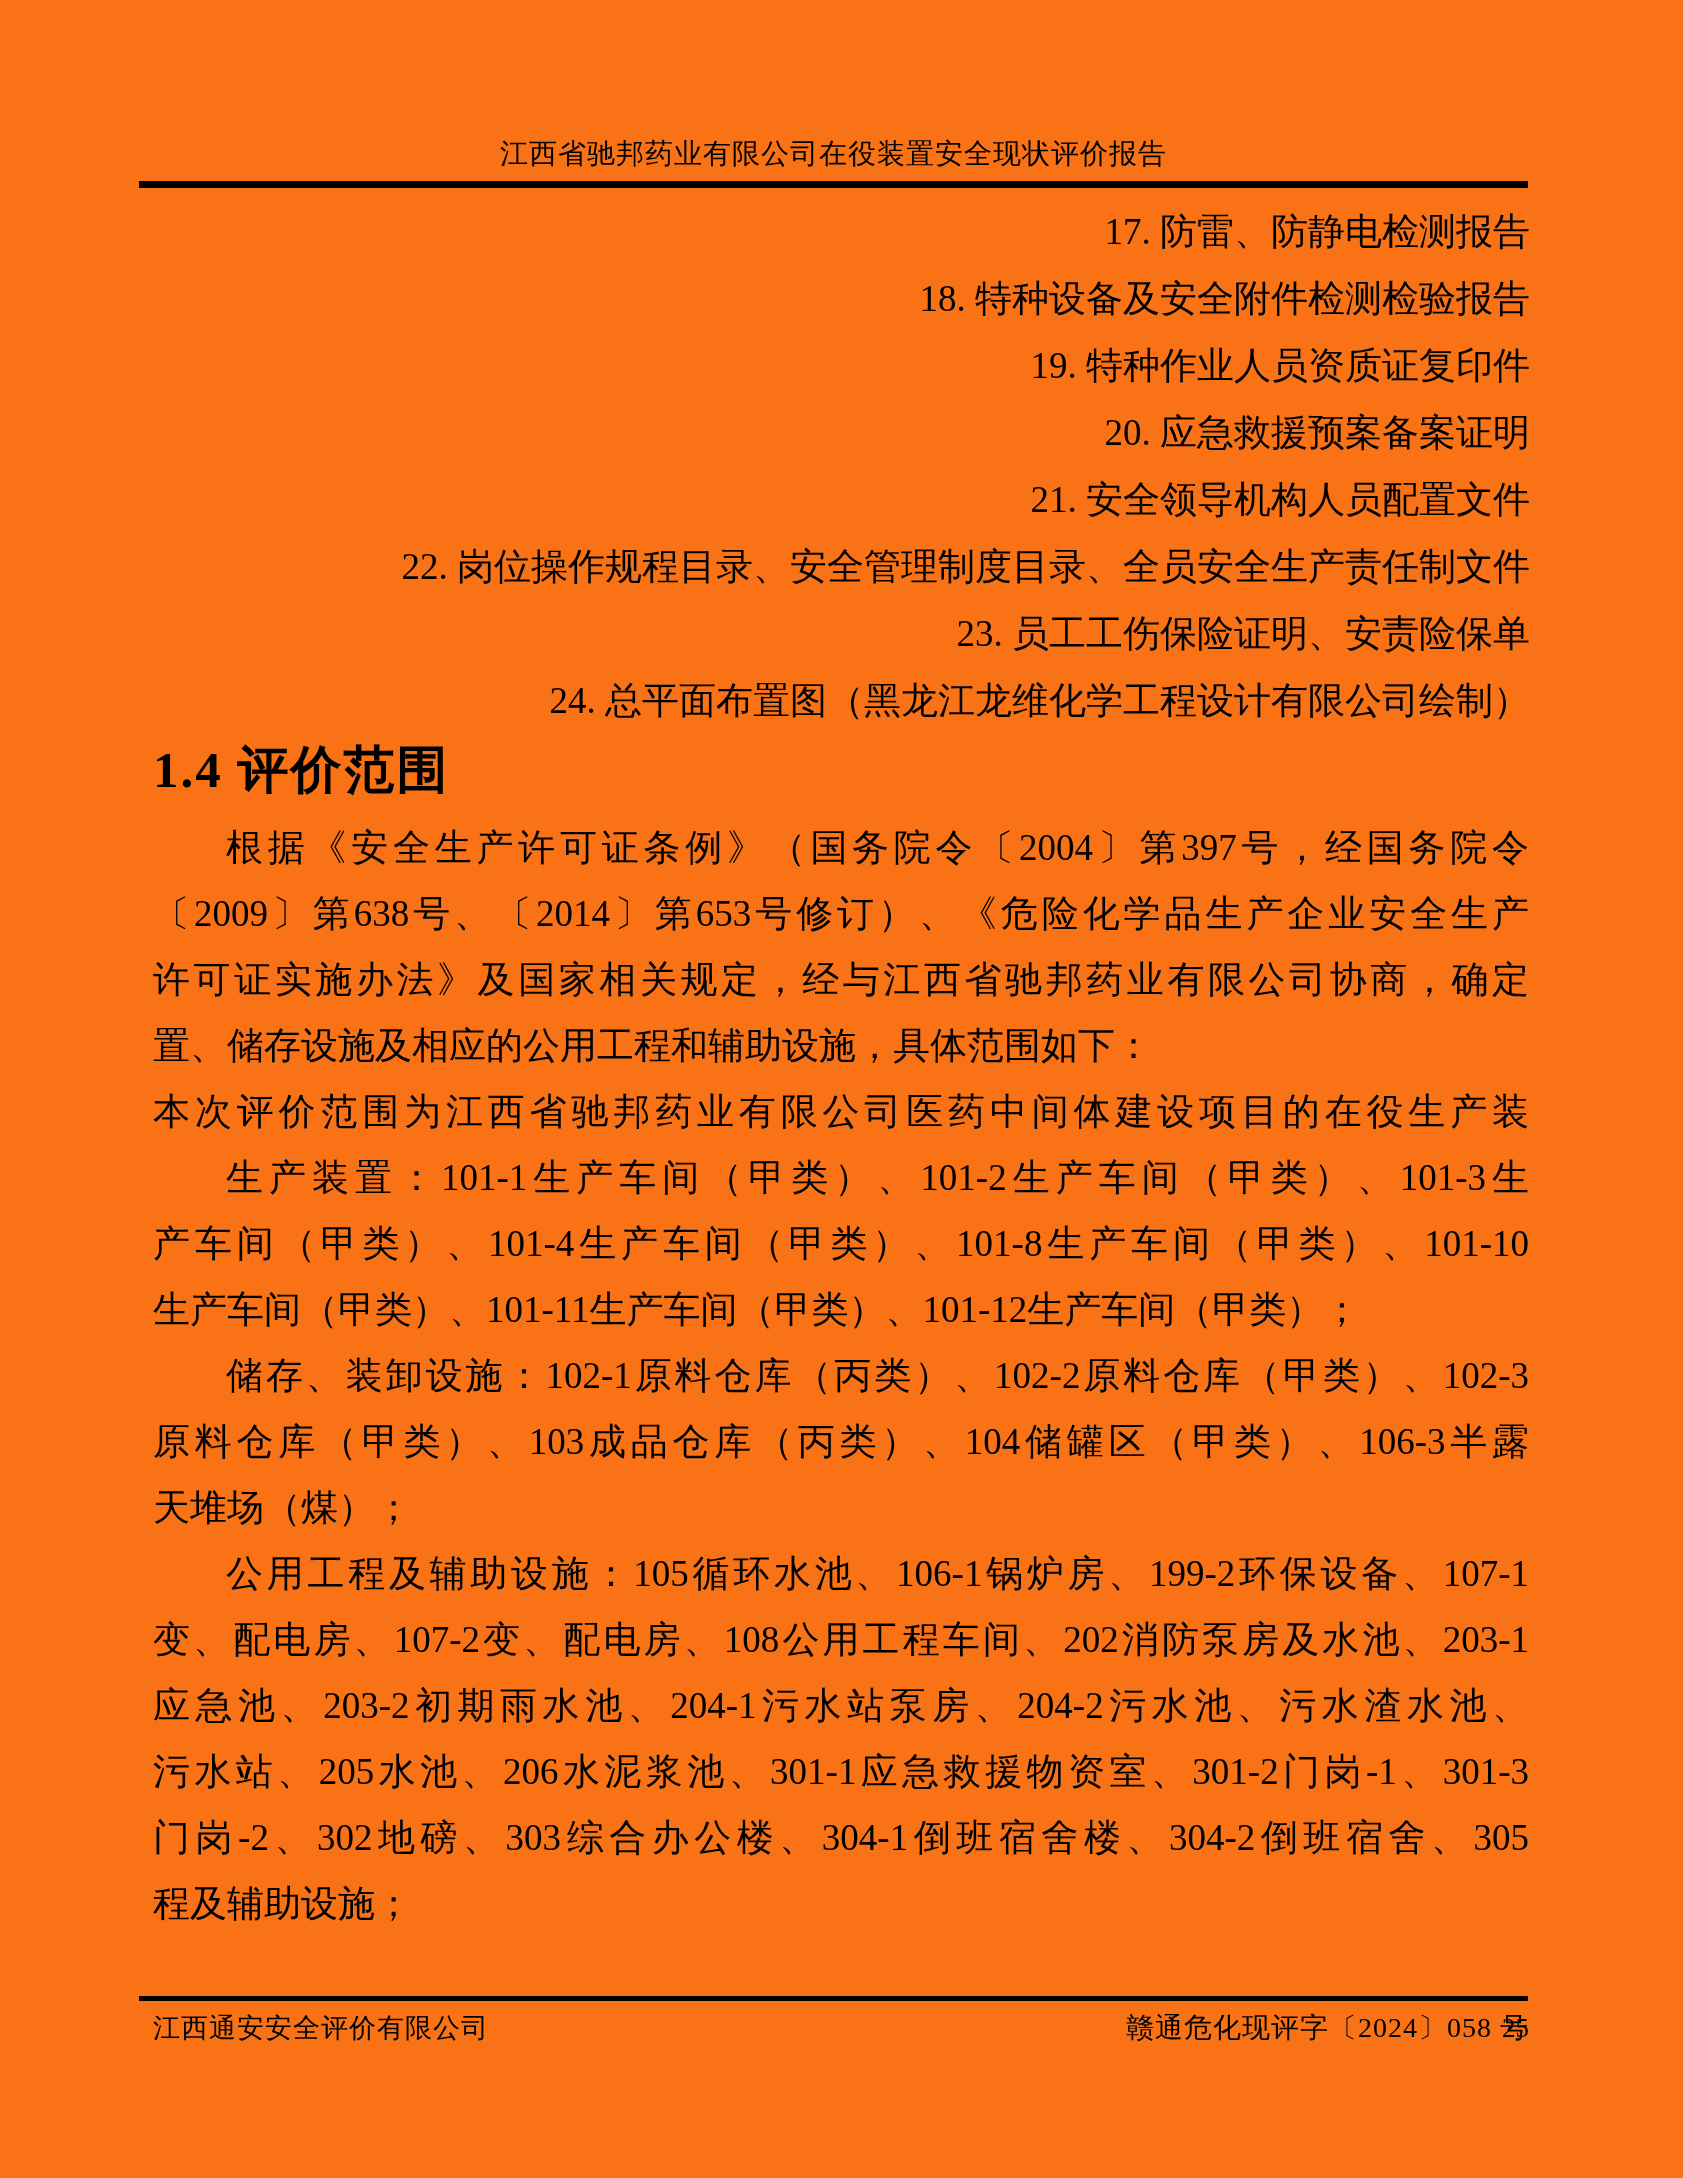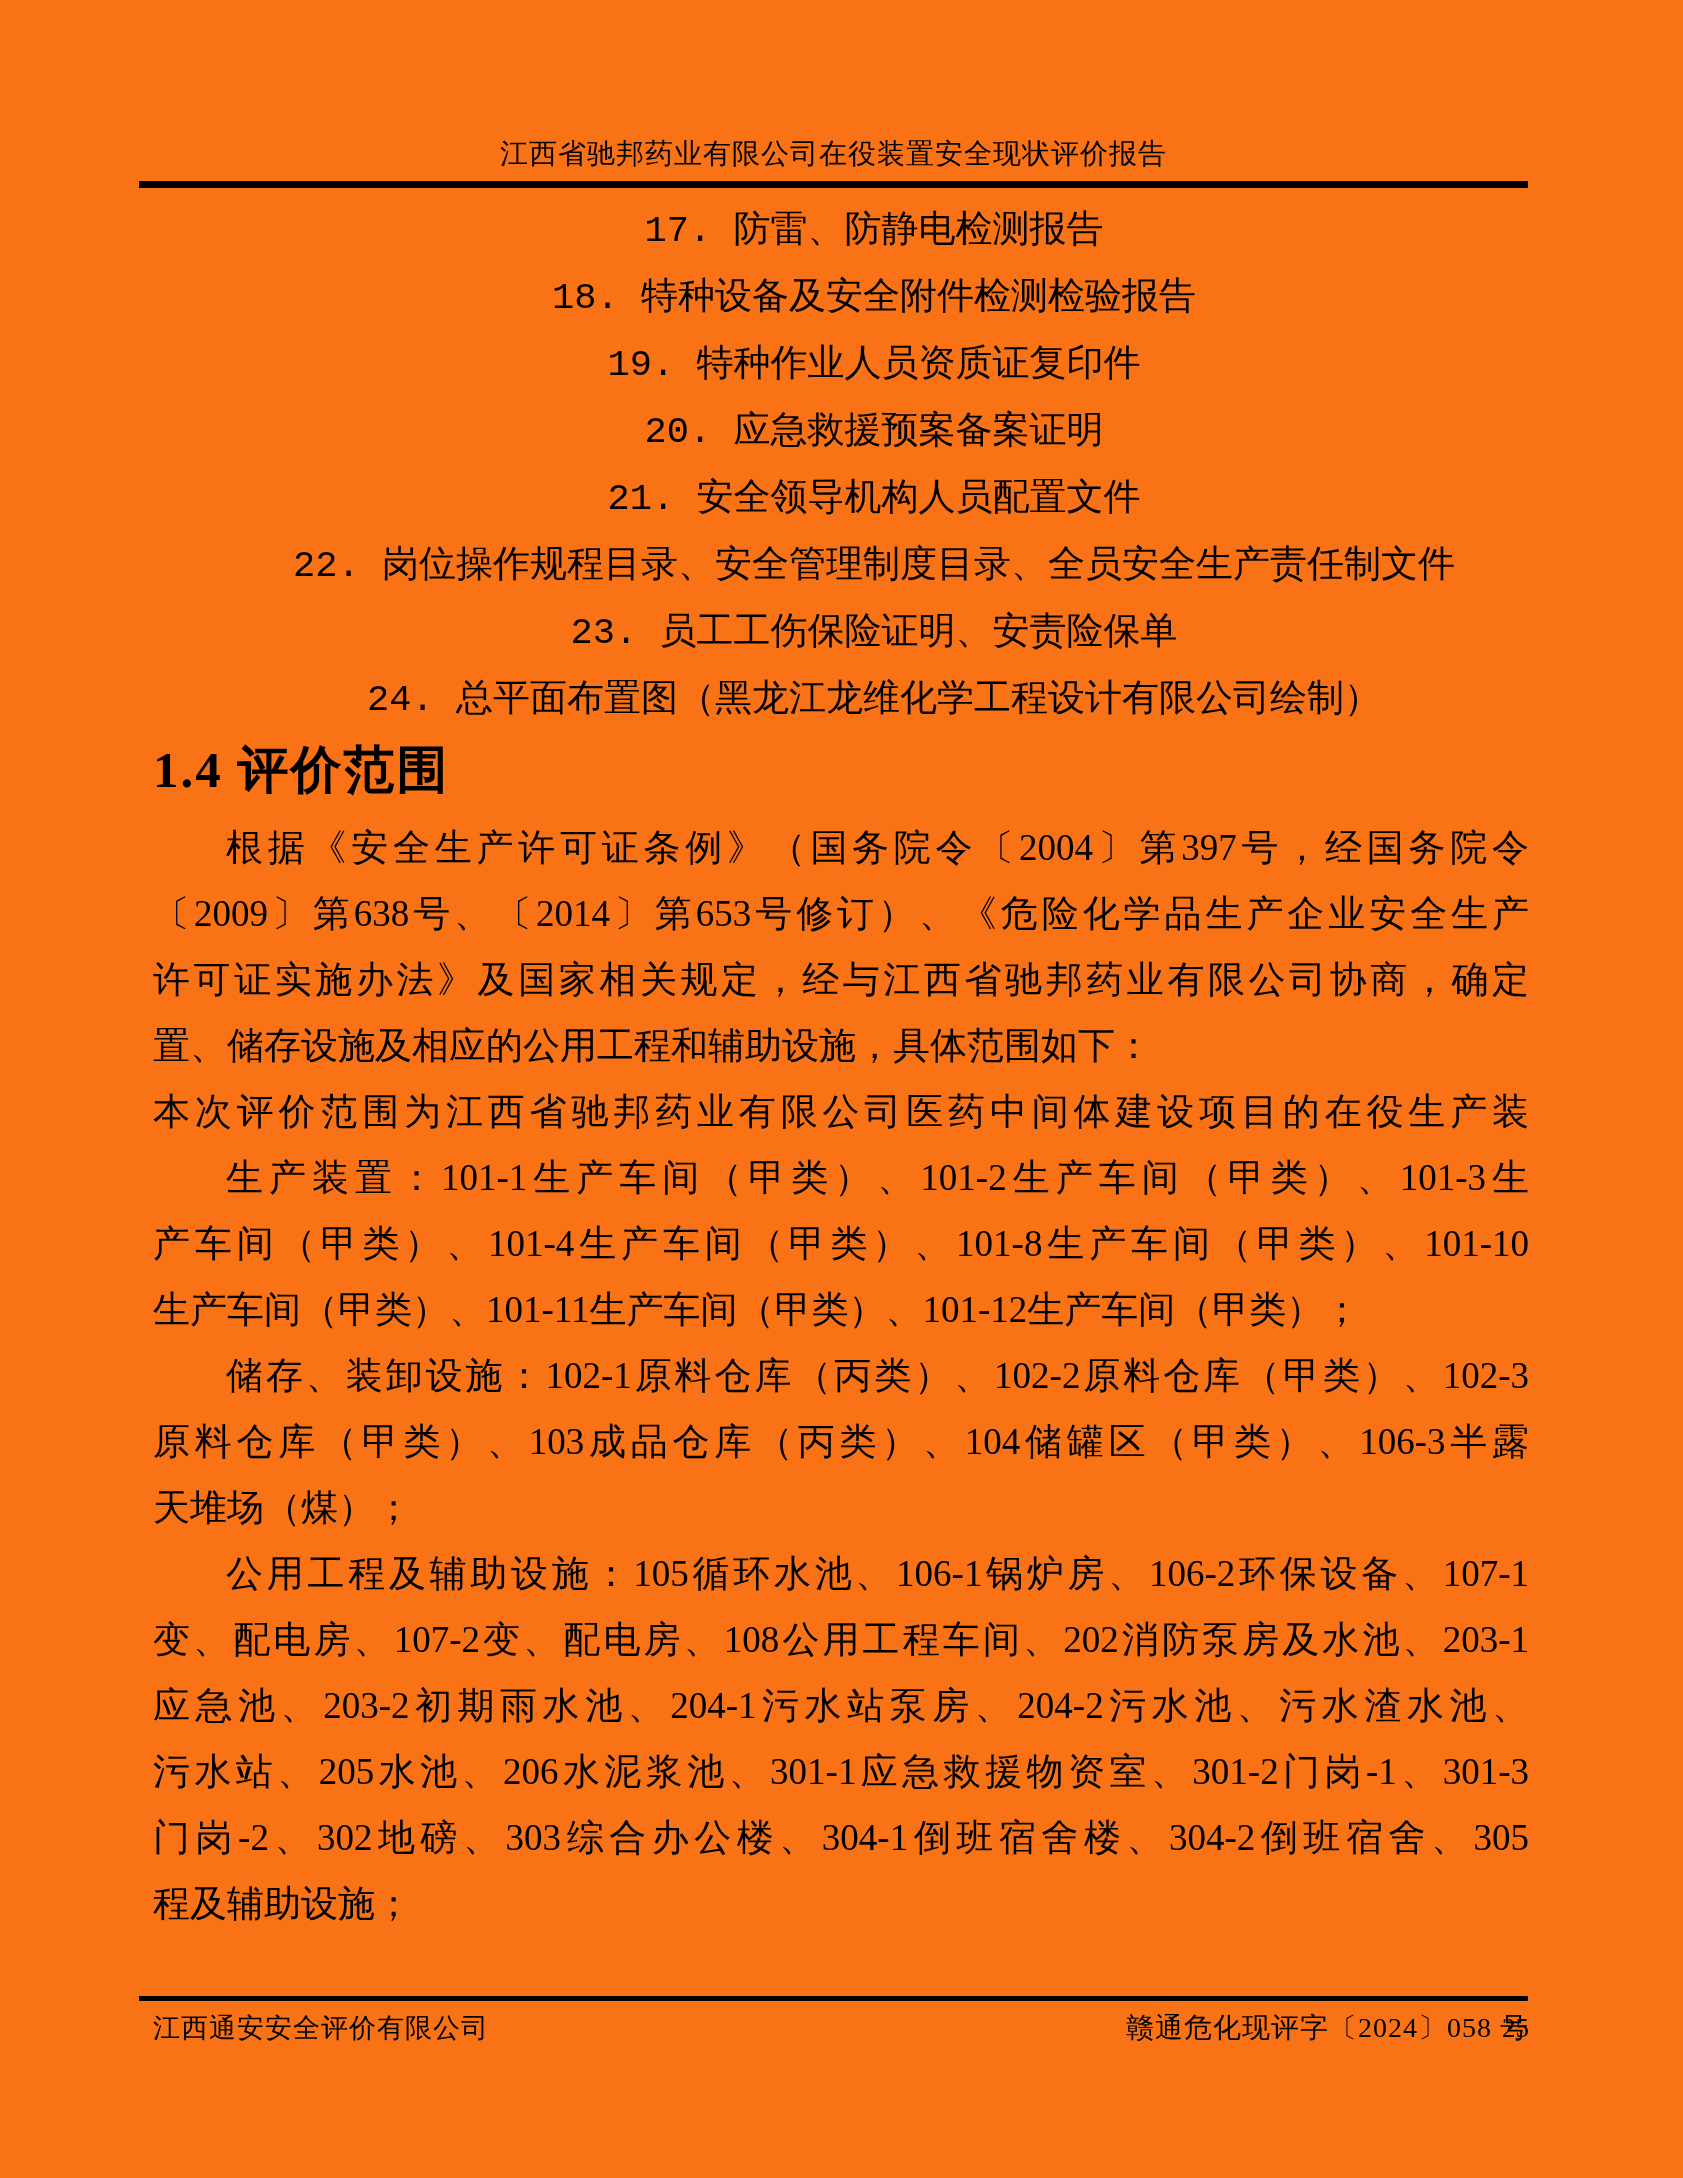--- a/index.html
+++ b/index.html
@@ -36,21 +36,21 @@
   
   .doc-list {
     position: absolute;
     top: 198px;
     left: 218px;
     width: 1312px;
     font-size: 37px;
     line-height: 67px;
     white-space: pre-wrap;
   }
-  .list-line { text-align: center; font-family: Liberation Mono, monospace; }
+  .list-line { text-align: right; }
   
   .section-heading {
     position: absolute;
     top: 746px;
     left: 153px;
     font-size: 51px;
     line-height: 48px;
     font-weight: bold;
     letter-spacing: 2px;
   }
@@ -132,21 +132,21 @@
         <div class="pline pfirst">生产装置：101-1生产车间（甲类）、101-2生产车间（甲类）、101-3生</div>
         <div class="pline">产车间（甲类）、101-4生产车间（甲类）、101-8生产车间（甲类）、101-10</div>
         <div class="pline plast">生产车间（甲类）、101-11生产车间（甲类）、101-12生产车间（甲类）；</div>
       </div>
       <div class="para">
         <div class="pline pfirst">储存、装卸设施：102-1原料仓库（丙类）、102-2原料仓库（甲类）、102-3</div>
         <div class="pline">原料仓库（甲类）、103成品仓库（丙类）、104储罐区（甲类）、106-3半露</div>
         <div class="pline plast">天堆场（煤）；</div>
       </div>
       <div class="para">
-        <div class="pline pfirst">公用工程及辅助设施：105循环水池、106-1锅炉房、106-2环保设备、107-1</div>
+        <div class="pline pfirst">公用工程及辅助设施：105循环水池、106-1锅炉房、199-2环保设备、107-1</div>
         <div class="pline">变、配电房、107-2变、配电房、108公用工程车间、202消防泵房及水池、203-1</div>
         <div class="pline">应急池、203-2初期雨水池、204-1污水站泵房、204-2污水池、污水渣水池、</div>
         <div class="pline">污水站、205水池、206水泥浆池、301-1应急救援物资室、301-2门岗-1、301-3</div>
         <div class="pline">门岗-2、302地磅、303综合办公楼、304-1倒班宿舍楼、304-2倒班宿舍、305</div>
         <div class="pline plast">程及辅助设施；</div>
       </div>
     </div>
 
   <div class="footer-rule"></div>
 

